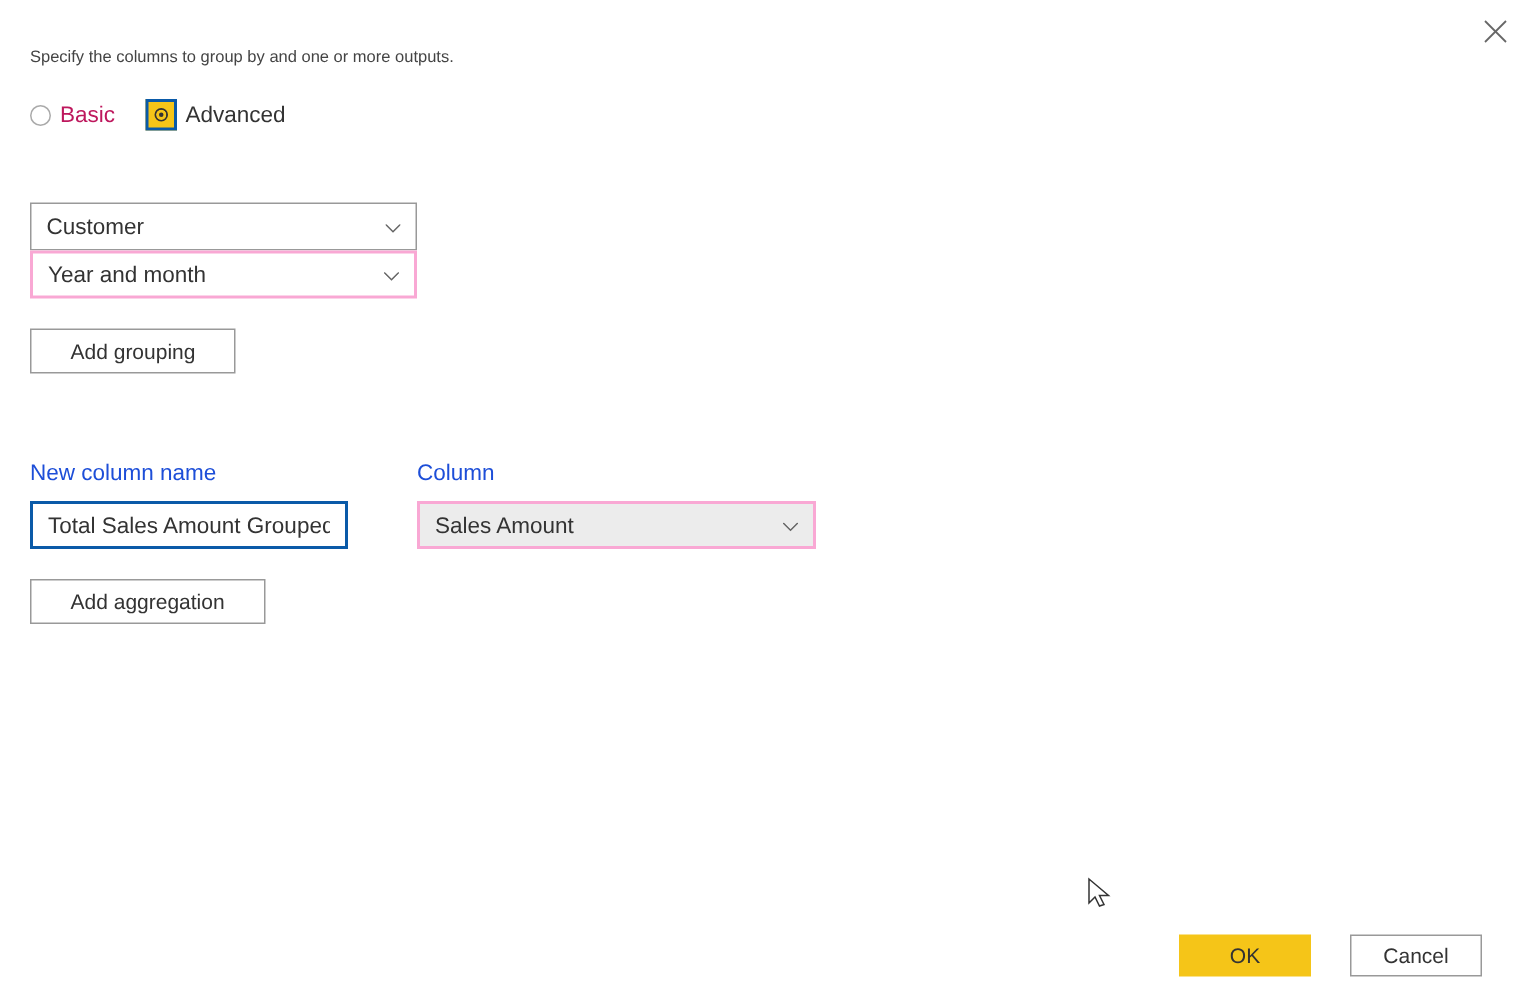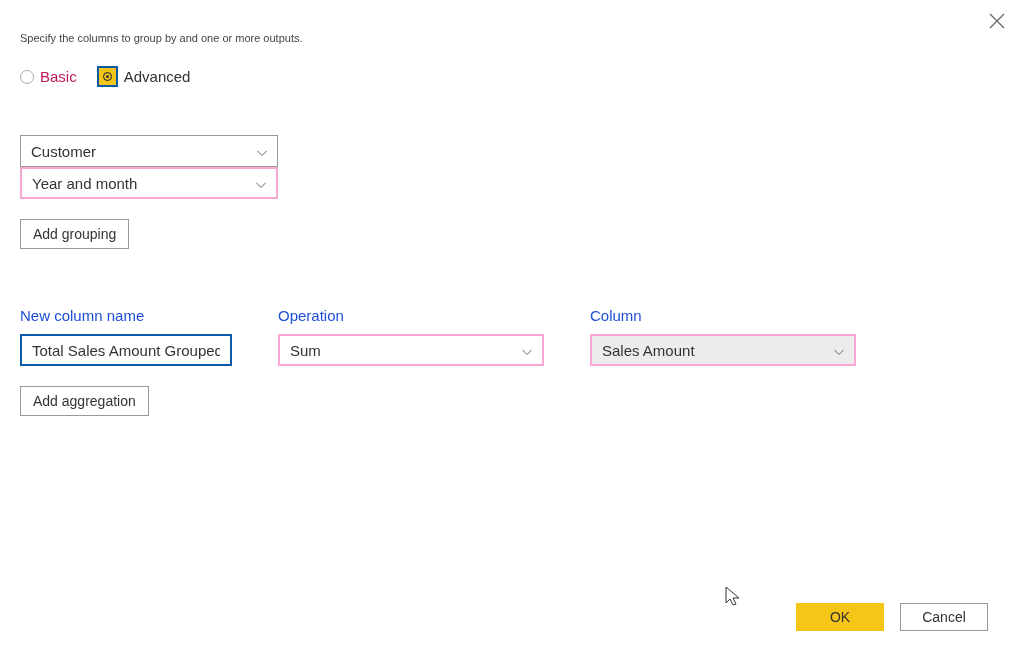--- a/index.html
+++ b/index.html
@@ -103,21 +103,21 @@
     .select-field.shaded {
       background: #ececec;
     }
     .dropdown-caret {
       position: absolute;
       right: 10px;
       top: 50%;
       transform: translateY(-50%);
     }
     .button-outline {
-      padding: 6px 12px;
+      padding: 6px 26px;
       border: 1px solid #999;
       background: #fff;
       font-size: 14px;
       color: #333;
       cursor: pointer;
       display: inline-block;
     }
     .add-grouping-row {
       margin-bottom: 58px;
     }
@@ -146,24 +146,24 @@
       font-size: 15px;
       color: #333;
       font-family: inherit;
       outline: none;
     }
     .add-aggregation-row {
       margin-top: 20px;
     }
     .dialog-footer {
       position: absolute;
-      bottom: 24px;
+      bottom: 4px;
       right: 36px;
       display: flex;
-      gap: 16px;
+      gap: 26px;
       align-items: flex-end;
     }
     .ok-button {
       width: 88px;
       height: 28px;
       background: #f5c518;
       border: none;
       color: #333;
       font-size: 14px;
       cursor: pointer;
@@ -231,31 +231,20 @@
 
   <div class="add-grouping-row">
     <button class="button-outline">Add grouping</button>
   </div>
 
   <div class="aggregation-section">
     <div class="field-row">
       <div class="field-group">
         <div class="field-label">New column name</div>
         <input type="text" class="text-input" value="Total Sales Amount Grouped" style="">
-      </div>
-      <div class="field-group">
-        <div class="field-label">Operation</div>
-        <div class="select-field highlighted" style="width:266px">
-          <span>Sum</span>
-          <span class="dropdown-caret">
-            <svg width="10" height="6" viewBox="0 0 10 6">
-                <path d="M0 0 L5 5 L10 0" fill="none" stroke="#666" stroke-width="1"></path>
-              </svg>
-          </span>
-        </div>
       </div>
       <div class="field-group">
         <div class="field-label">Column</div>
         <div class="select-field highlighted shaded" style="width:266px">
           <span>Sales Amount</span>
           <span class="dropdown-caret">
             <svg width="10" height="6" viewBox="0 0 10 6">
                 <path d="M0 0 L5 5 L10 0" fill="none" stroke="#666" stroke-width="1"></path>
               </svg>
           </span>

